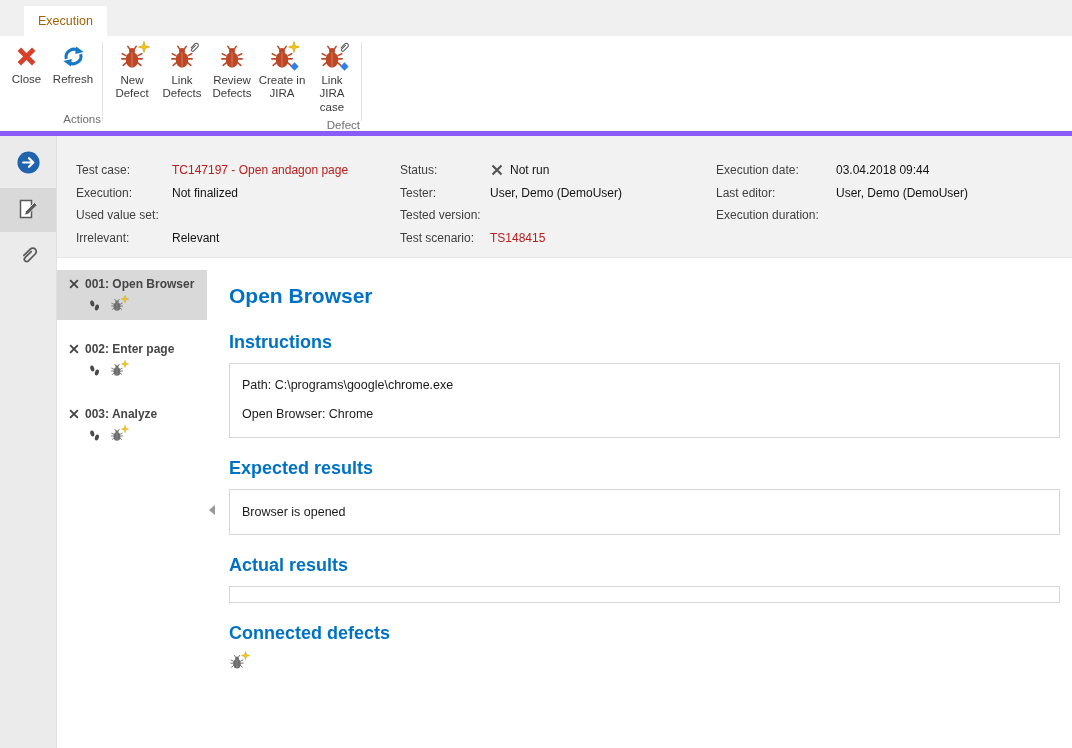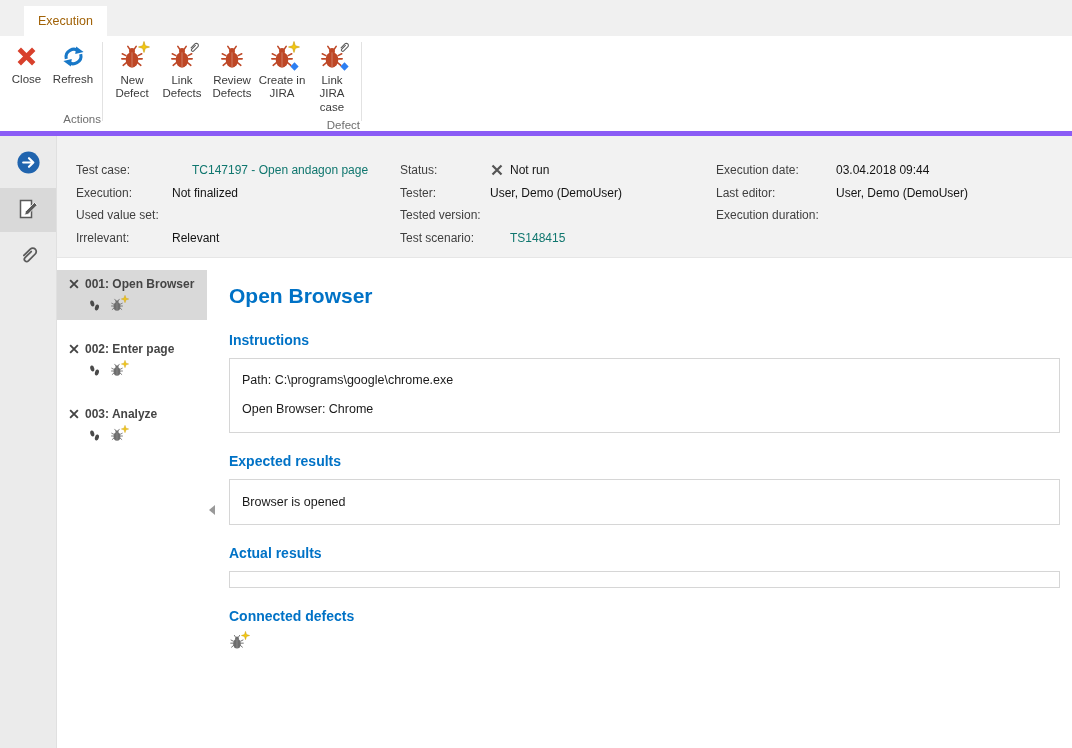--- a/index.html
+++ b/index.html
@@ -33,35 +33,35 @@
   .strip-item.selected{background:#d9d9d9;}
   .rightcol{flex:1;display:flex;flex-direction:column;min-width:0;}
 
   .infopanel{height:122px;background:#f2f2f2;position:relative;border-bottom:1px solid #e6e6e6;flex-shrink:0;}
   .icol{position:absolute;top:23px;display:grid;align-items:center;grid-auto-rows:22.5px;}
   .icol.c1{left:19px;grid-template-columns:96px auto;}
   .icol.c2{left:343px;grid-template-columns:90px auto;}
   .icol.c3{left:659px;grid-template-columns:120px auto;}
   .lab{color:#3f3f3f;}
   .val{color:#141414;}
-  .link{color:#0f766e;cursor:pointer;margin-left:20px;}
+  .link{color:#b91c1c;cursor:pointer;}
   .valicon{display:flex;align-items:center;gap:6px;}
 
   .lower{flex:1;display:flex;background:#fff;}
   .steps{width:150px;padding-top:12px;flex-shrink:0;}
   .step{padding:7px 4px 8px 11px;margin-bottom:15px;cursor:pointer;}
   .step.selected{background:#d9d9d9;}
   .step-head{display:flex;align-items:center;gap:5px;font-weight:bold;font-size:12px;color:#454545;}
   .step-icons{display:flex;gap:9px;align-items:center;margin:7px 0 0 20px;}
 
   .main{flex:1;position:relative;padding:26px 12px 0 22px;min-width:0;}
   .collapse{position:absolute;left:2px;top:247px;width:0;height:0;cursor:pointer;
             border-top:5px solid transparent;border-bottom:5px solid transparent;border-right:6px solid #999;}
   .title{margin:0 0 24px;font-size:21px;font-weight:bold;color:#0072C6;}
-  .sechead{margin:0 0 10px;font-size:14px;font-weight:bold;color:#0072C6;}
+  .sechead{margin:0 0 10px;font-size:18px;font-weight:bold;color:#0072C6;}
   .sechead.mt{margin-top:20px;}
   .box{border:1px solid #d6d6d6;background:#fff;font-size:12.5px;color:#1a1a1a;}
   .box p{margin:0;}
   .box.instructions{padding:14px 12px 16px;}
   .box.instructions p + p{margin-top:15px;}
   .box.expected{padding:15px 12px;}
   .box.actual{height:17px;}
   .defecticon{margin-top:4px;}
 
   .bug-red{color:#BE4726;}

